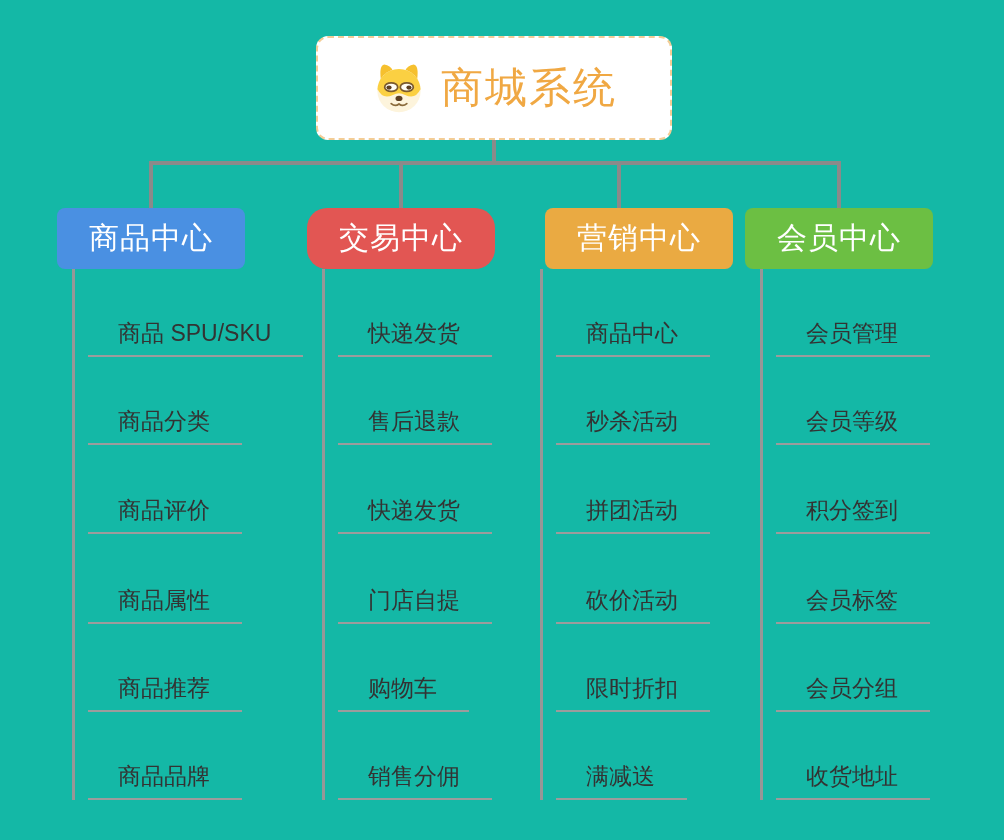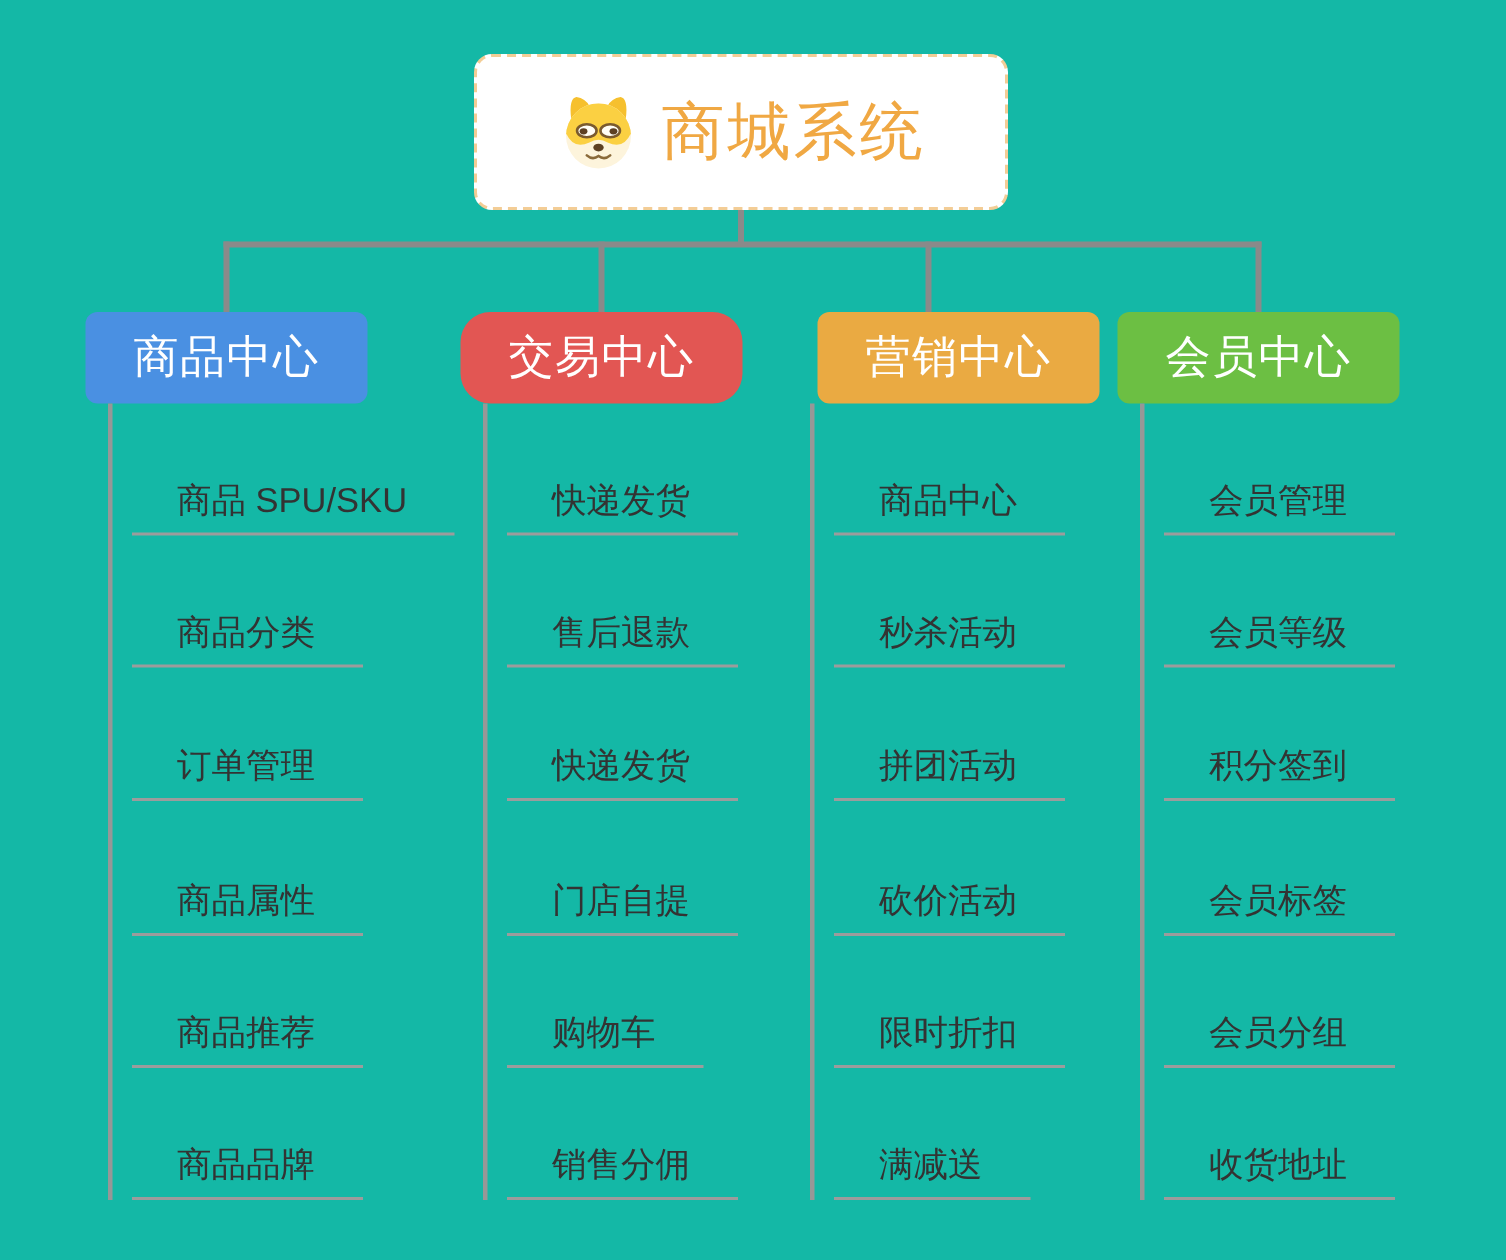--- a/index.html
+++ b/index.html
@@ -132,21 +132,21 @@
   <div class="conn conn-drop d3"></div>
   <div class="conn conn-drop d4"></div>
 
   <div class="branch col1">
     <div class="branch-header" style="background: rgb(74, 144, 226);">
       <span>商品中心</span>
     </div>
     <div class="trunk"></div>
     <div class="item r1">商品 SPU/SKU</div>
     <div class="item r2">商品分类</div>
-    <div class="item r3">订单管理</div>
+    <div class="item r3">商品评价</div>
     <div class="item r4">商品属性</div>
     <div class="item r5">商品推荐</div>
     <div class="item r6">商品品牌</div>
   </div>
 
   <div class="branch col2">
     <div class="branch-header" style="background: rgb(226, 86, 83); border-radius: 20px;">
       <span>交易中心</span>
     </div>
     <div class="trunk"></div>

